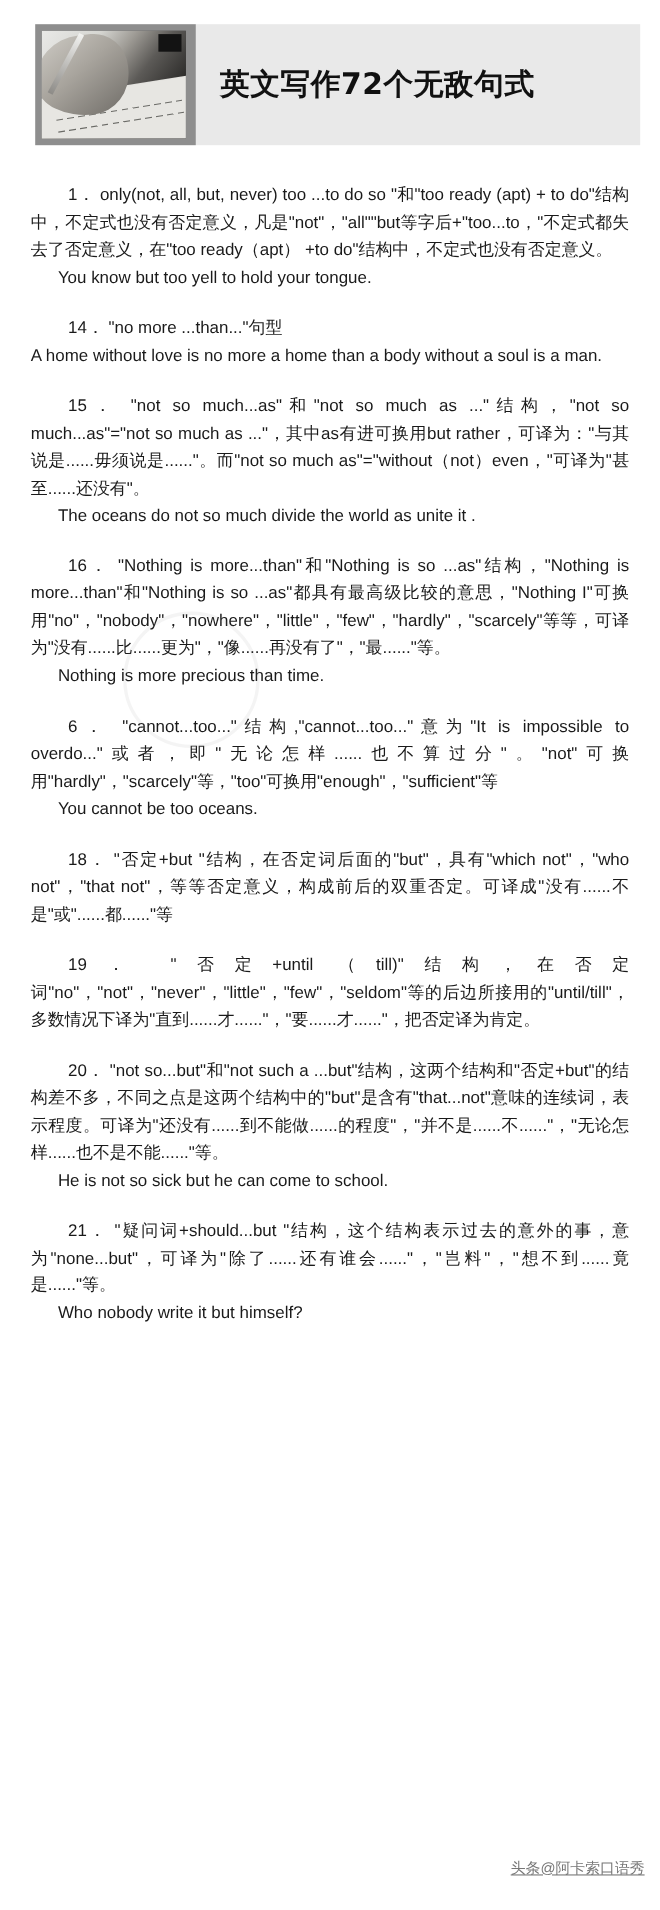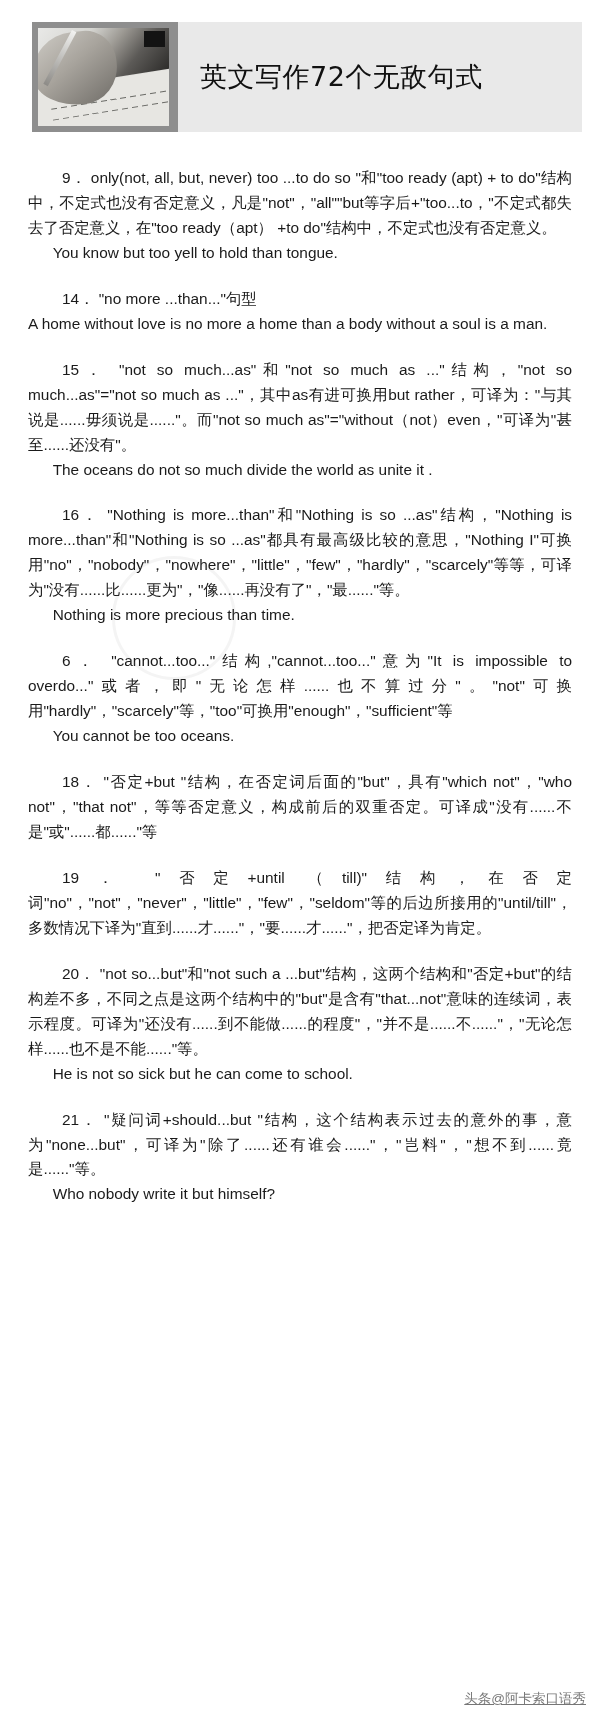--- a/index.html
+++ b/index.html
@@ -96,21 +96,21 @@
   .title-box {
     flex: 1 1 auto;
     background: #e9e9e9;
     display: flex;
     align-items: center;
     padding: 4px 10px 4px 22px;
     box-sizing: border-box;
   }
   .title-text {
     font-family: "DejaVu Sans", "Liberation Sans", sans-serif;
-    font-weight: 400;
+    font-weight: 700;
     font-size: 27px;
     line-height: 1.28;
     letter-spacing: .5px;
     color: #111;
   }
 
   
   .content {
     margin: 34px 28px 0 28px;
     font-size: 15.4px;
@@ -193,22 +193,22 @@
     </div>
   </div>
   <div class="title-box">
     <div class="title-text">英文写作72个无敌句式</div>
   </div>
 </div>
 
 <div class="content">
 
   <div class="entry">
-    <p class="para head">9．  only(not, all, but, never) too ...to do so "和"too ready (apt) + to do"结构中，不定式也没有否定意义，凡是"not"，"all""but等字后+"too...to，"不定式都失去了否定意义，在"too ready（apt） +to do"结构中，不定式也没有否定意义。</p>
-    <p class="para example">You know but too yell to hold than tongue.</p>
+    <p class="para head">1．  only(not, all, but, never) too ...to do so "和"too ready (apt) + to do"结构中，不定式也没有否定意义，凡是"not"，"all""but等字后+"too...to，"不定式都失去了否定意义，在"too ready（apt） +to do"结构中，不定式也没有否定意义。</p>
+    <p class="para example">You know but too yell to hold your tongue.</p>
   </div>
 
   <div class="entry">
     <p class="para head">14． "no more ...than..."句型</p>
     <p class="para cont">A home without love is no more a home than a body without a soul is a man.</p>
   </div>
 
   <div class="entry">
     <p class="para head">15． "not so much...as"和"not so much as ..."结构，"not so much...as"="not so much as ..."，其中as有进可换用but rather，可译为："与其说是......毋须说是......"。而"not so much as"="without（not）even，"可译为"甚至......还没有"。</p>
     <p class="para example">The oceans do not so much divide the world as unite it .</p>

